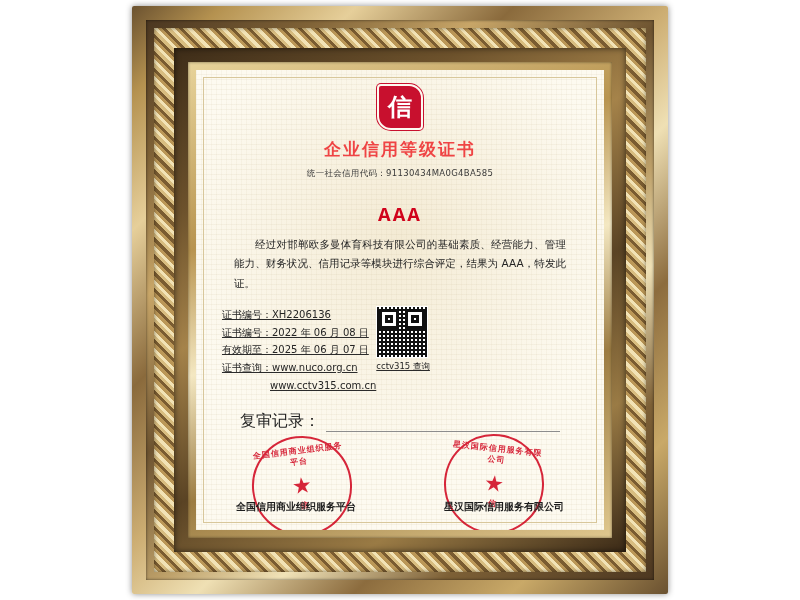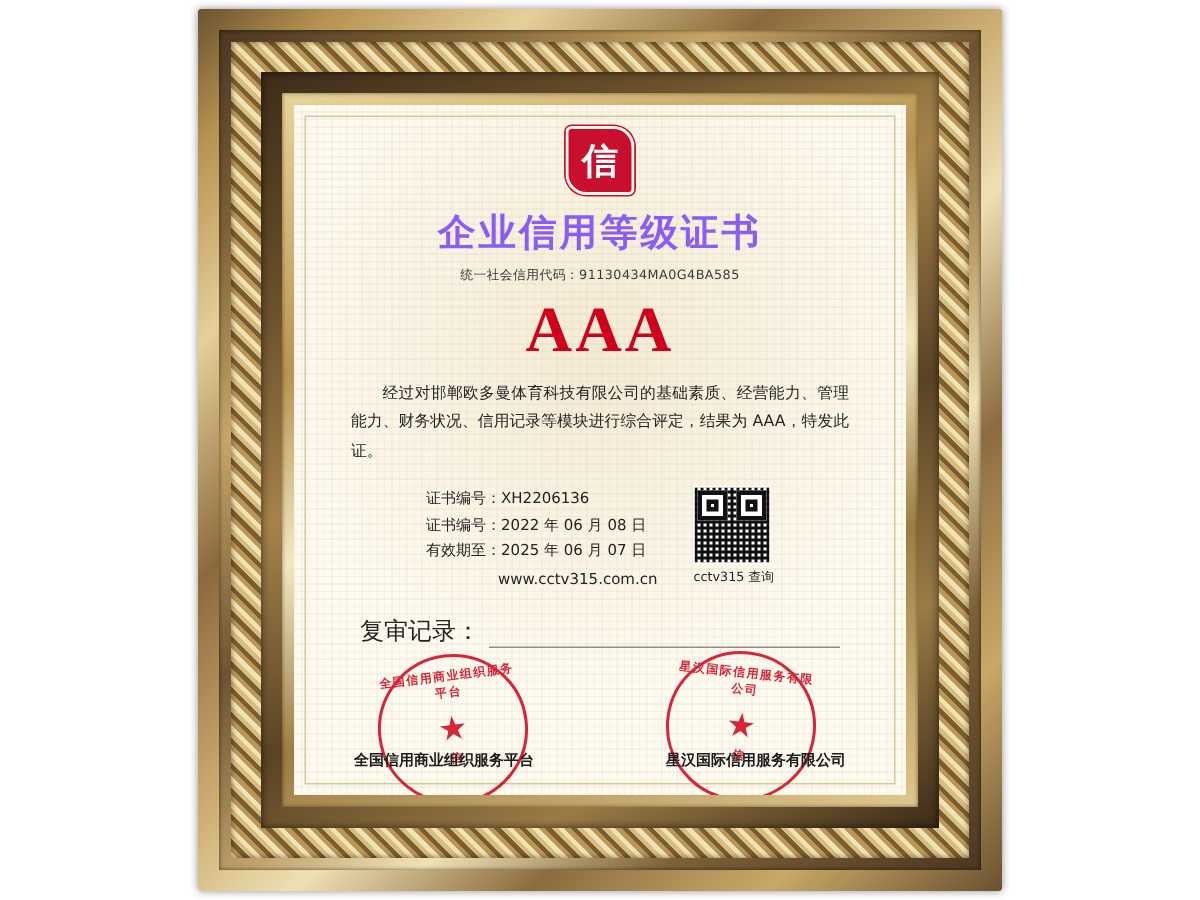--- a/index.html
+++ b/index.html
@@ -115,68 +115,69 @@
     align-items: center;
     justify-content: center;
     color: #ffffff;
     font-size: 24px;
     font-weight: bold;
     font-family: "DejaVu Sans", sans-serif;
   }
 
   .title {
     margin-top: 8px;
-    font-size: 25px;
+    font-size: 17px;
     font-weight: bold;
     letter-spacing: 2px;
-    color: #8b5cf6;
+    color: #ef4444;
     font-family: "DejaVu Sans", sans-serif;
   }
   .company {
     margin-top: 11px;
     font-size: 14px;
     font-weight: bold;
     color: #1d1d1d;
     letter-spacing: .5px;
     font-family: "DejaVu Sans", sans-serif;
   }
   .credit-code {
     margin-top: 7px;
     font-size: 8.5px;
     color: #3a3a3a;
     letter-spacing: .3px;
     font-family: "DejaVu Sans", sans-serif;
   }
   .grade {
-    margin-top: 6px;
-    font-size: 43px;
+    margin-top: 24px;
+    font-size: 21px;
     font-weight: bold;
     color: #d0021b;
     letter-spacing: 2px;
-    font-family: Liberation Serif, serif;
+    font-family: Liberation Mono, monospace;
   }
 
   .body-text {
     margin: 8px 12px 11px;
     font-size: 10.5px;
     line-height: 1.85;
     text-align: justify;
     text-align-last: left;
     color: #242424;
     text-indent: 21px;
     font-family: "DejaVu Sans", sans-serif;
   }
 
   
   .mid-block {
     margin-top: 10px;
     display: flex;
     align-items: flex-start;
-    justify-content: center;
-    gap: 24px;
+    justify-content: flex-start;
+    gap: 0;
+    text-decoration: underline;
   }
   .details {
     text-align: left;
     font-size: 10px;
     line-height: 1.75;
     color: #242424;
     font-family: "DejaVu Sans", sans-serif;
     padding-top: 2px;
   }
   .details .row { white-space: nowrap; }
@@ -333,20 +334,23 @@
           <div class="details">
             <div class="row">
               <span class="label">证书编号：</span><span class="value">XH2206136</span>
             </div>
             <div class="row">
               <span class="label">证书编号：</span><span class="value">2022 年 06 月 08 日</span>
             </div>
             <div class="row">
               <span class="label">有效期至：</span><span class="value">2025 年 06 月 07 日</span>
             </div>
+            <div class="row">
+              <span class="label">证书查询：</span><span class="value">www.nuco.org.cn</span>
+            </div>
             <div class="url-line">www.cctv315.com.cn</div>
           </div>
 
           <div class="qr-group">
             <div class="qr-item">
               <div class="qr"></div>
               <div class="qr-caption">cctv315 查询</div>
             </div>
           </div>
         </div>

